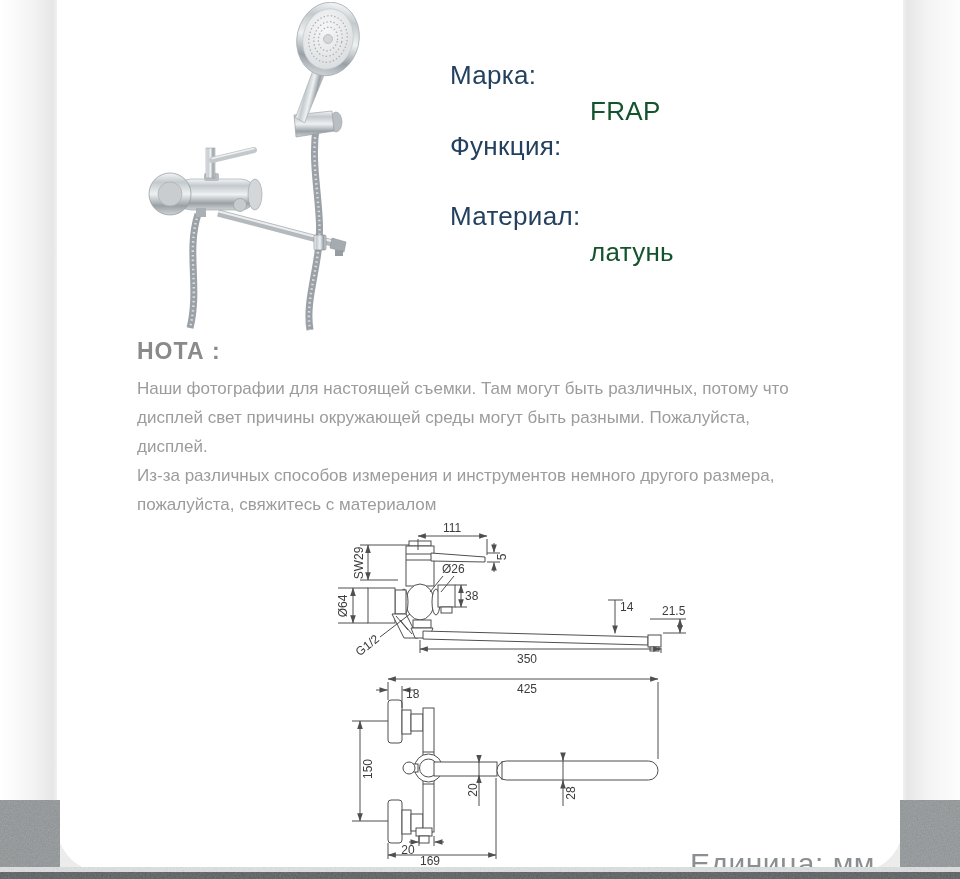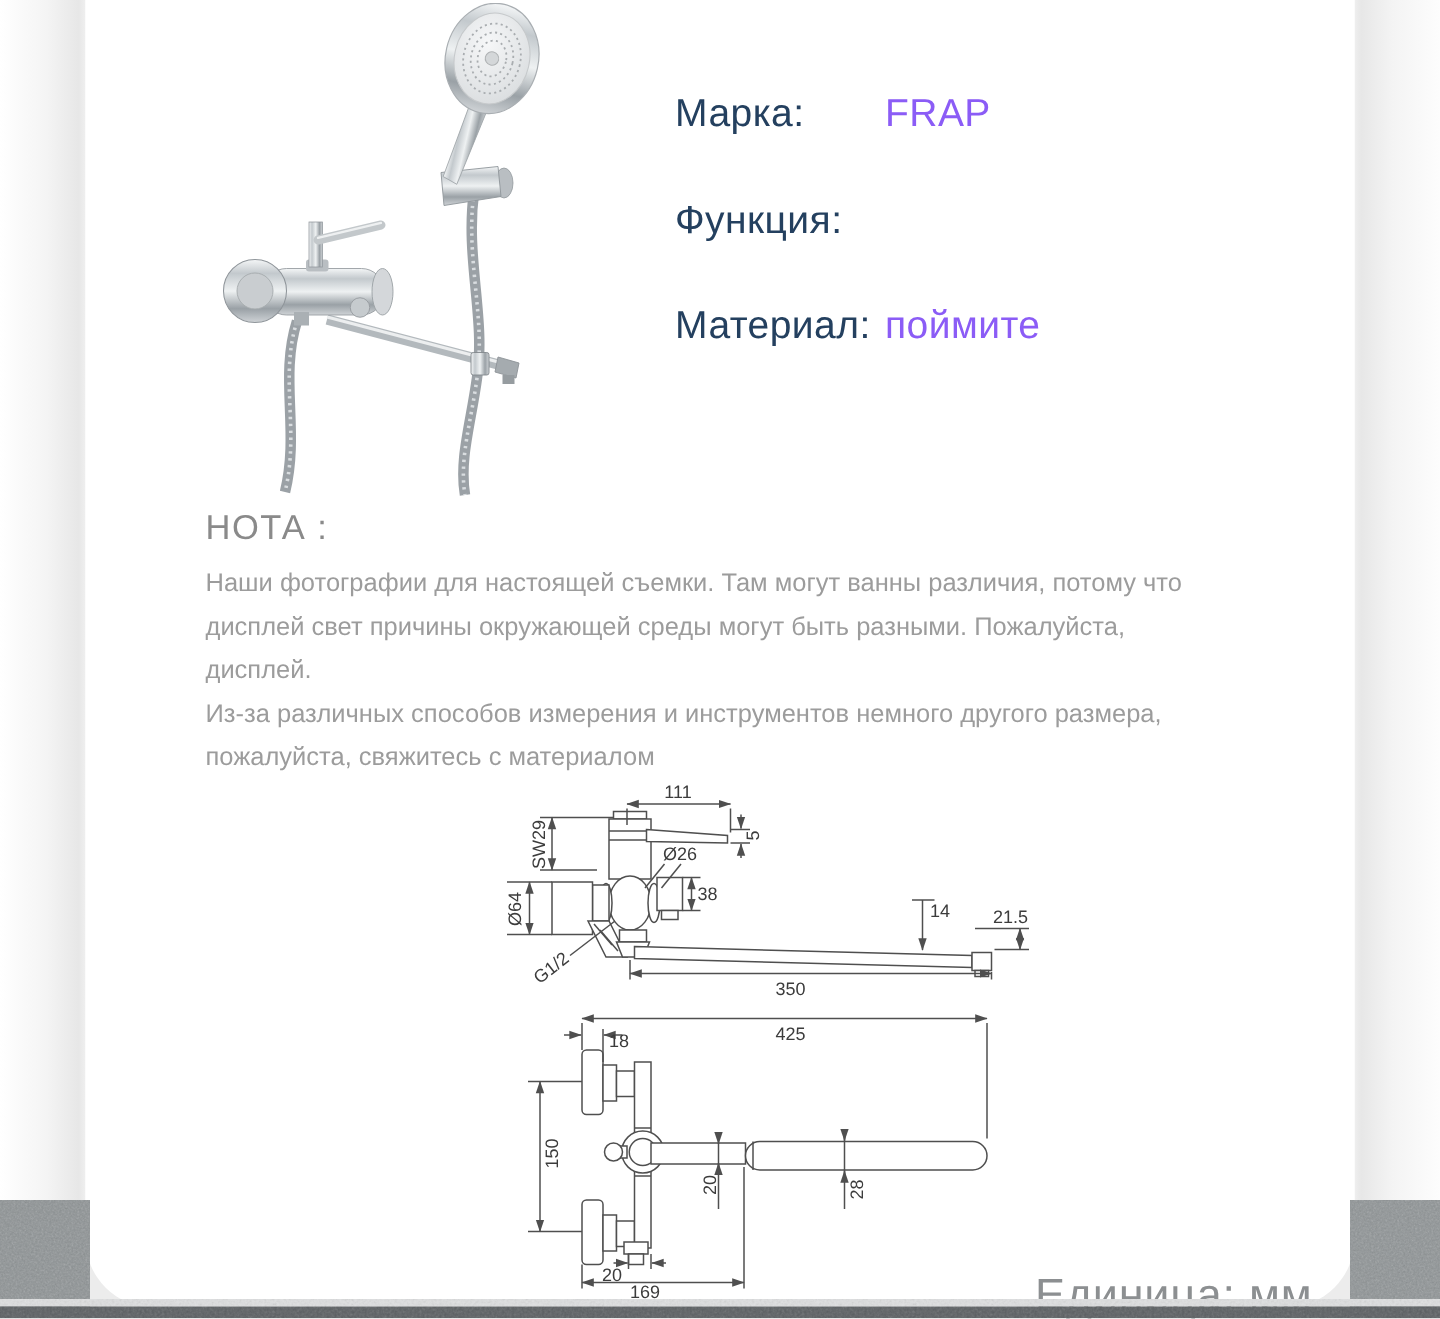--- a/index.html
+++ b/index.html
@@ -31,24 +31,24 @@
   }
 
   .photo{position:absolute;left:83px;top:2px;width:330px;height:330px;}
 
   .specs{position:absolute;left:393px;top:60px;width:440px;}
   .spec-row{position:absolute;left:0;display:flex;}
   .spec-row.r0{top:0;}
   .spec-row.r1{top:71px;}
   .spec-row.r2{top:141px;}
   .spec-label{width:140px;font-size:26px;color:#24405f;letter-spacing:.3px;}
-  .spec-value{font-size:26px;color:#8b5cf6;letter-spacing:.3px;white-space:nowrap;}
+  .spec-value{font-size:26px;color:#14532d;letter-spacing:.3px;white-space:nowrap;margin-top:36px;}
 
   .note{position:absolute;left:80px;top:338px;width:700px;}
-  .note-heading{margin:0 0 9px 0;font-size:23px;font-weight:400;color:#8a8a8a;letter-spacing:1px;}
+  .note-heading{margin:0 0 9px 0;font-size:23px;font-weight:700;color:#8a8a8a;letter-spacing:1px;}
   .note p{margin:0;font-size:17px;line-height:29px;color:#9c9c9c;white-space:nowrap;}
 
   .diagram{position:absolute;left:273px;top:516px;width:380px;height:350px;}
 
   .unit{position:absolute;left:633px;top:802px;font-size:30px;color:#8c8f91;letter-spacing:.5px;margin-top:45px;}
 
   
   .ln{stroke:#4f4f4f;stroke-width:1;fill:none;}
   .pt{stroke:#4f4f4f;stroke-width:1;fill:#ffffff;}
   .dt{font-family:"Liberation Sans",sans-serif;font-size:12px;fill:#3c3c3c;}
@@ -180,27 +180,27 @@
   <div class="specs">
     <div class="spec-row r0">
       <span class="spec-label">Марка:</span>
       <span class="spec-value">FRAP</span>
     </div>
     <div class="spec-row r1">
       <span class="spec-label">Функция:</span>
     </div>
     <div class="spec-row r2">
       <span class="spec-label">Материал:</span>
-      <span class="spec-value">поймите</span>
+      <span class="spec-value">латунь</span>
     </div>
   </div>
 
   <div class="note">
     <h3 class="note-heading">НОТА :</h3>
-    <p>Наши фотографии для настоящей съемки. Там могут ванны различия, потому что</p>
+    <p>Наши фотографии для настоящей съемки. Там могут быть различных, потому что</p>
     <p>дисплей свет причины окружающей среды могут быть разными. Пожалуйста,</p>
     <p>дисплей.</p>
     <p>Из-за различных способов измерения и инструментов немного другого размера,</p>
     <p>пожалуйста, свяжитесь с материалом</p>
   </div>
 
   <svg class="diagram" viewBox="0 0 380 350">
     <defs>
       <marker id="ar" viewBox="0 0 10 8" markerWidth="9" markerHeight="7" refX="9" refY="4" orient="auto-start-reverse">
         <path d="M0,0.8 L9.5,4 L0,7.2 Z" fill="#4f4f4f"></path>

